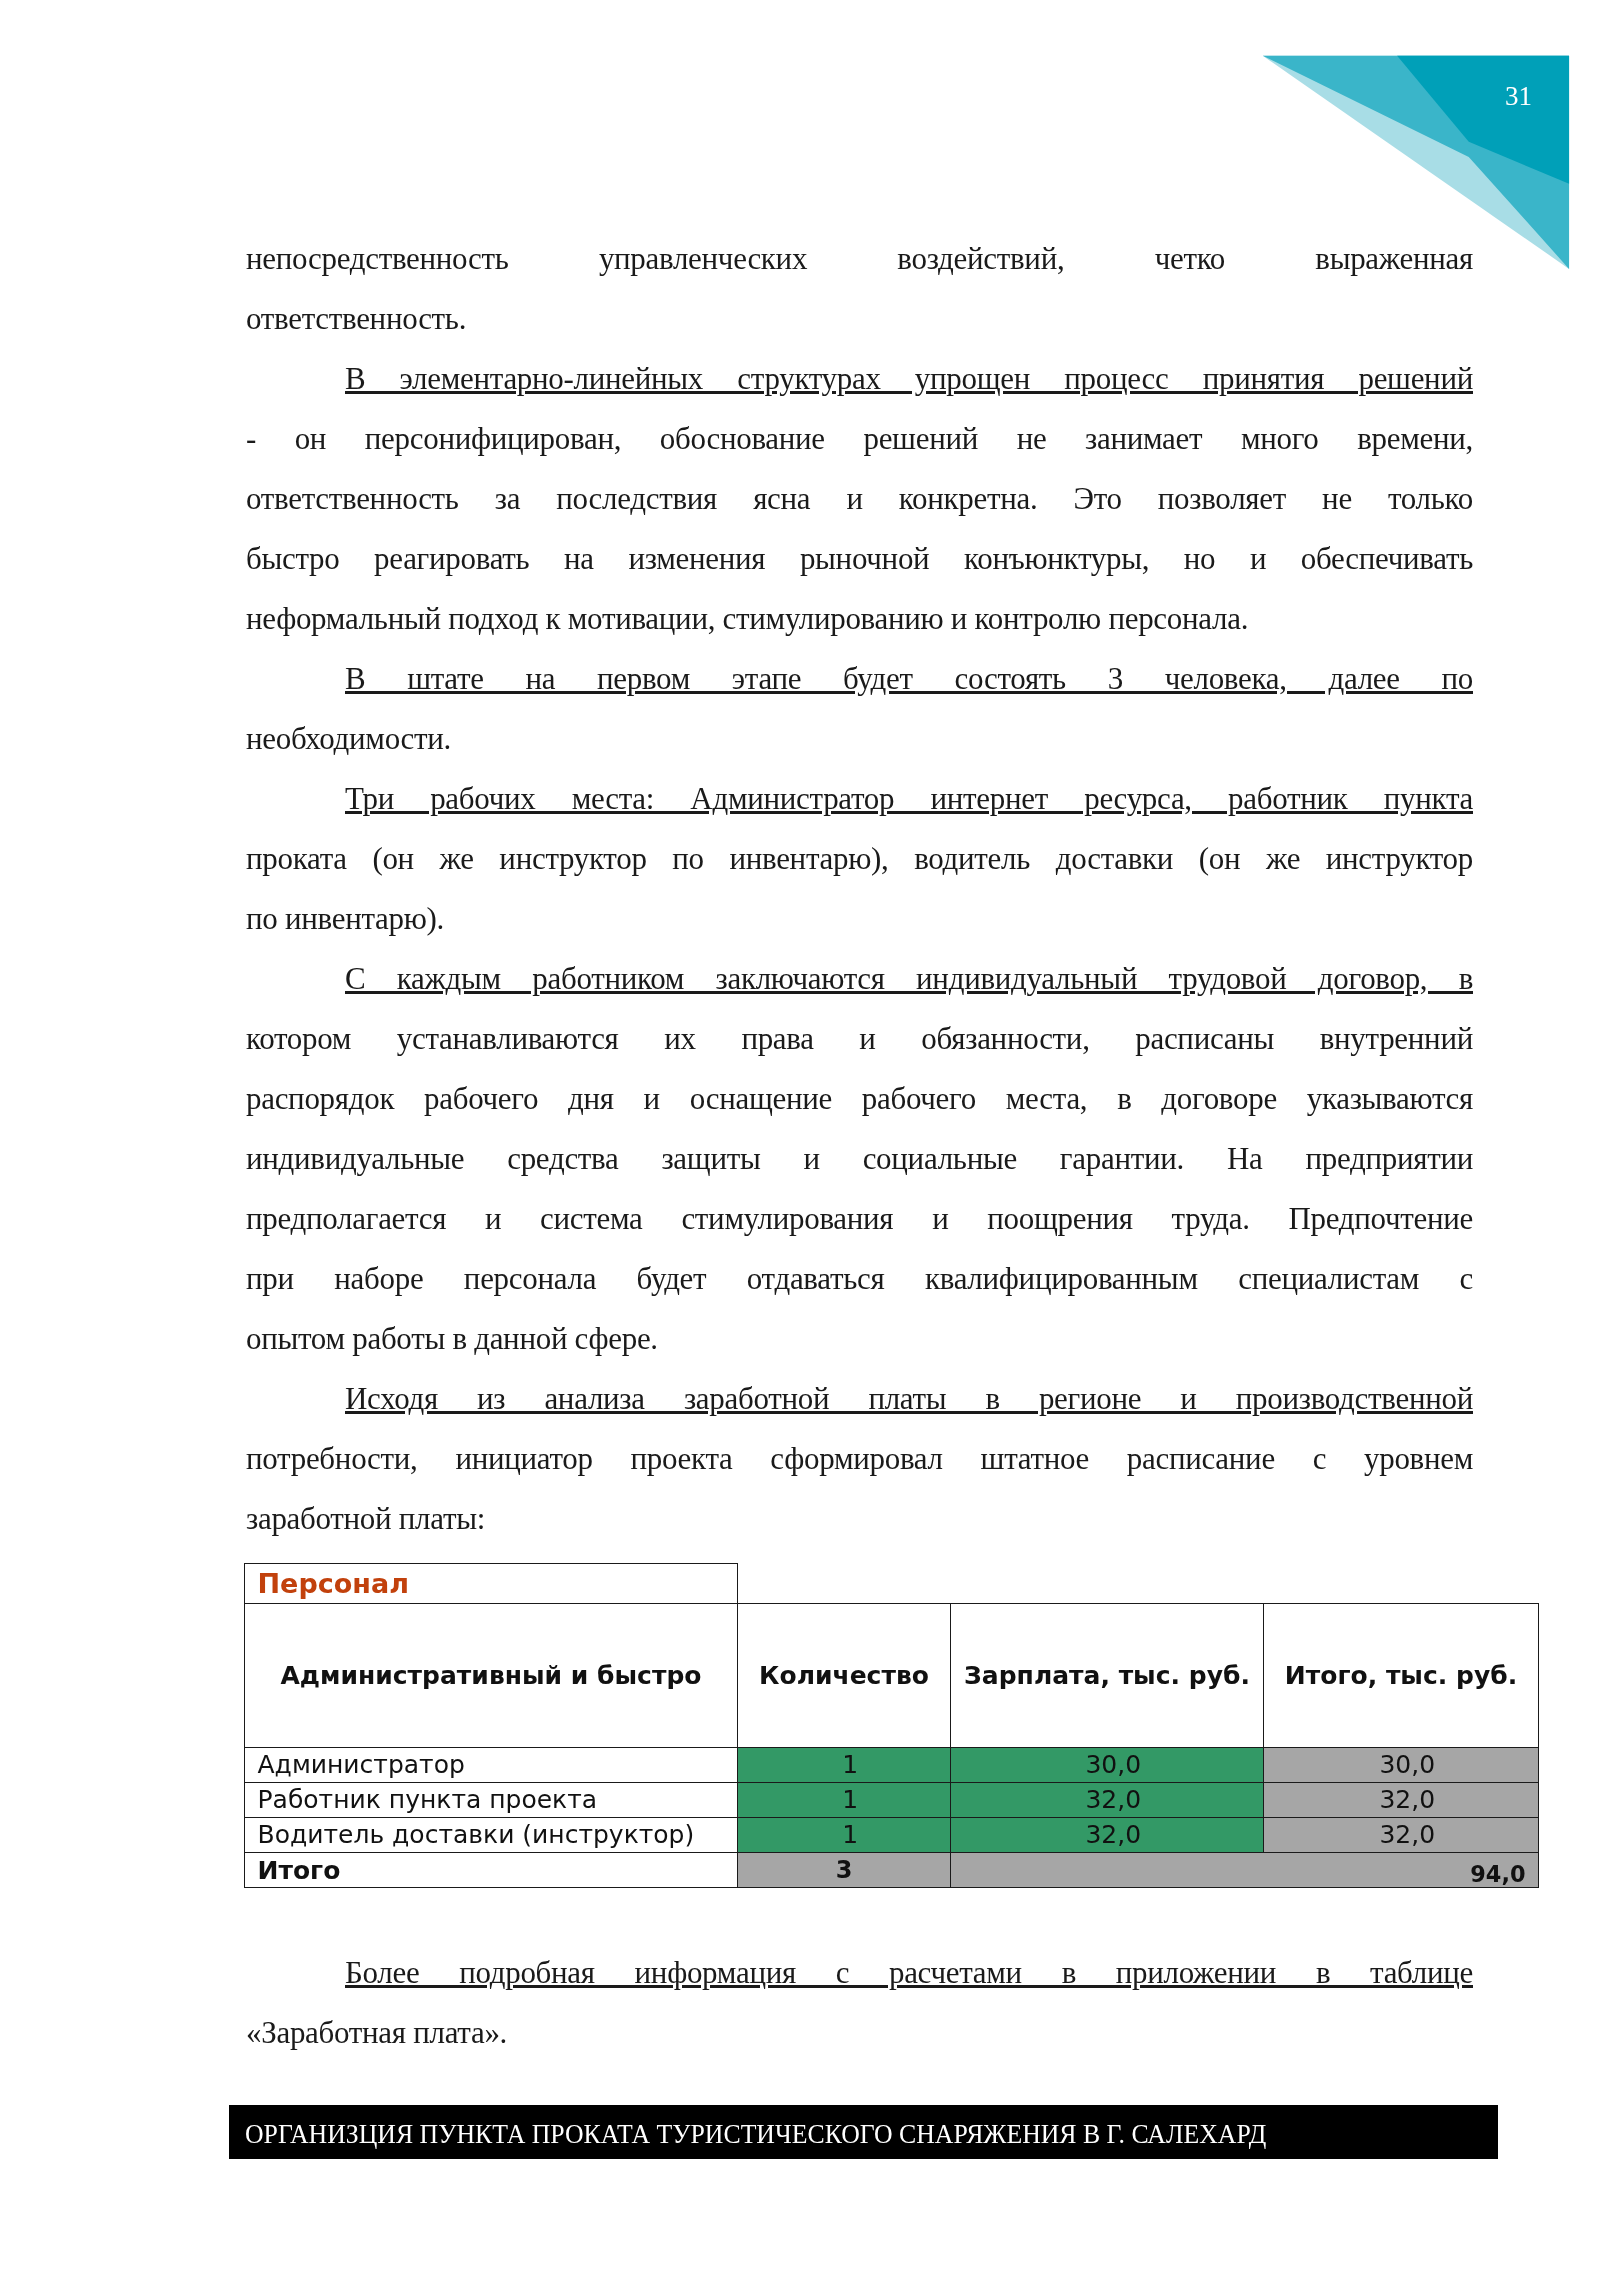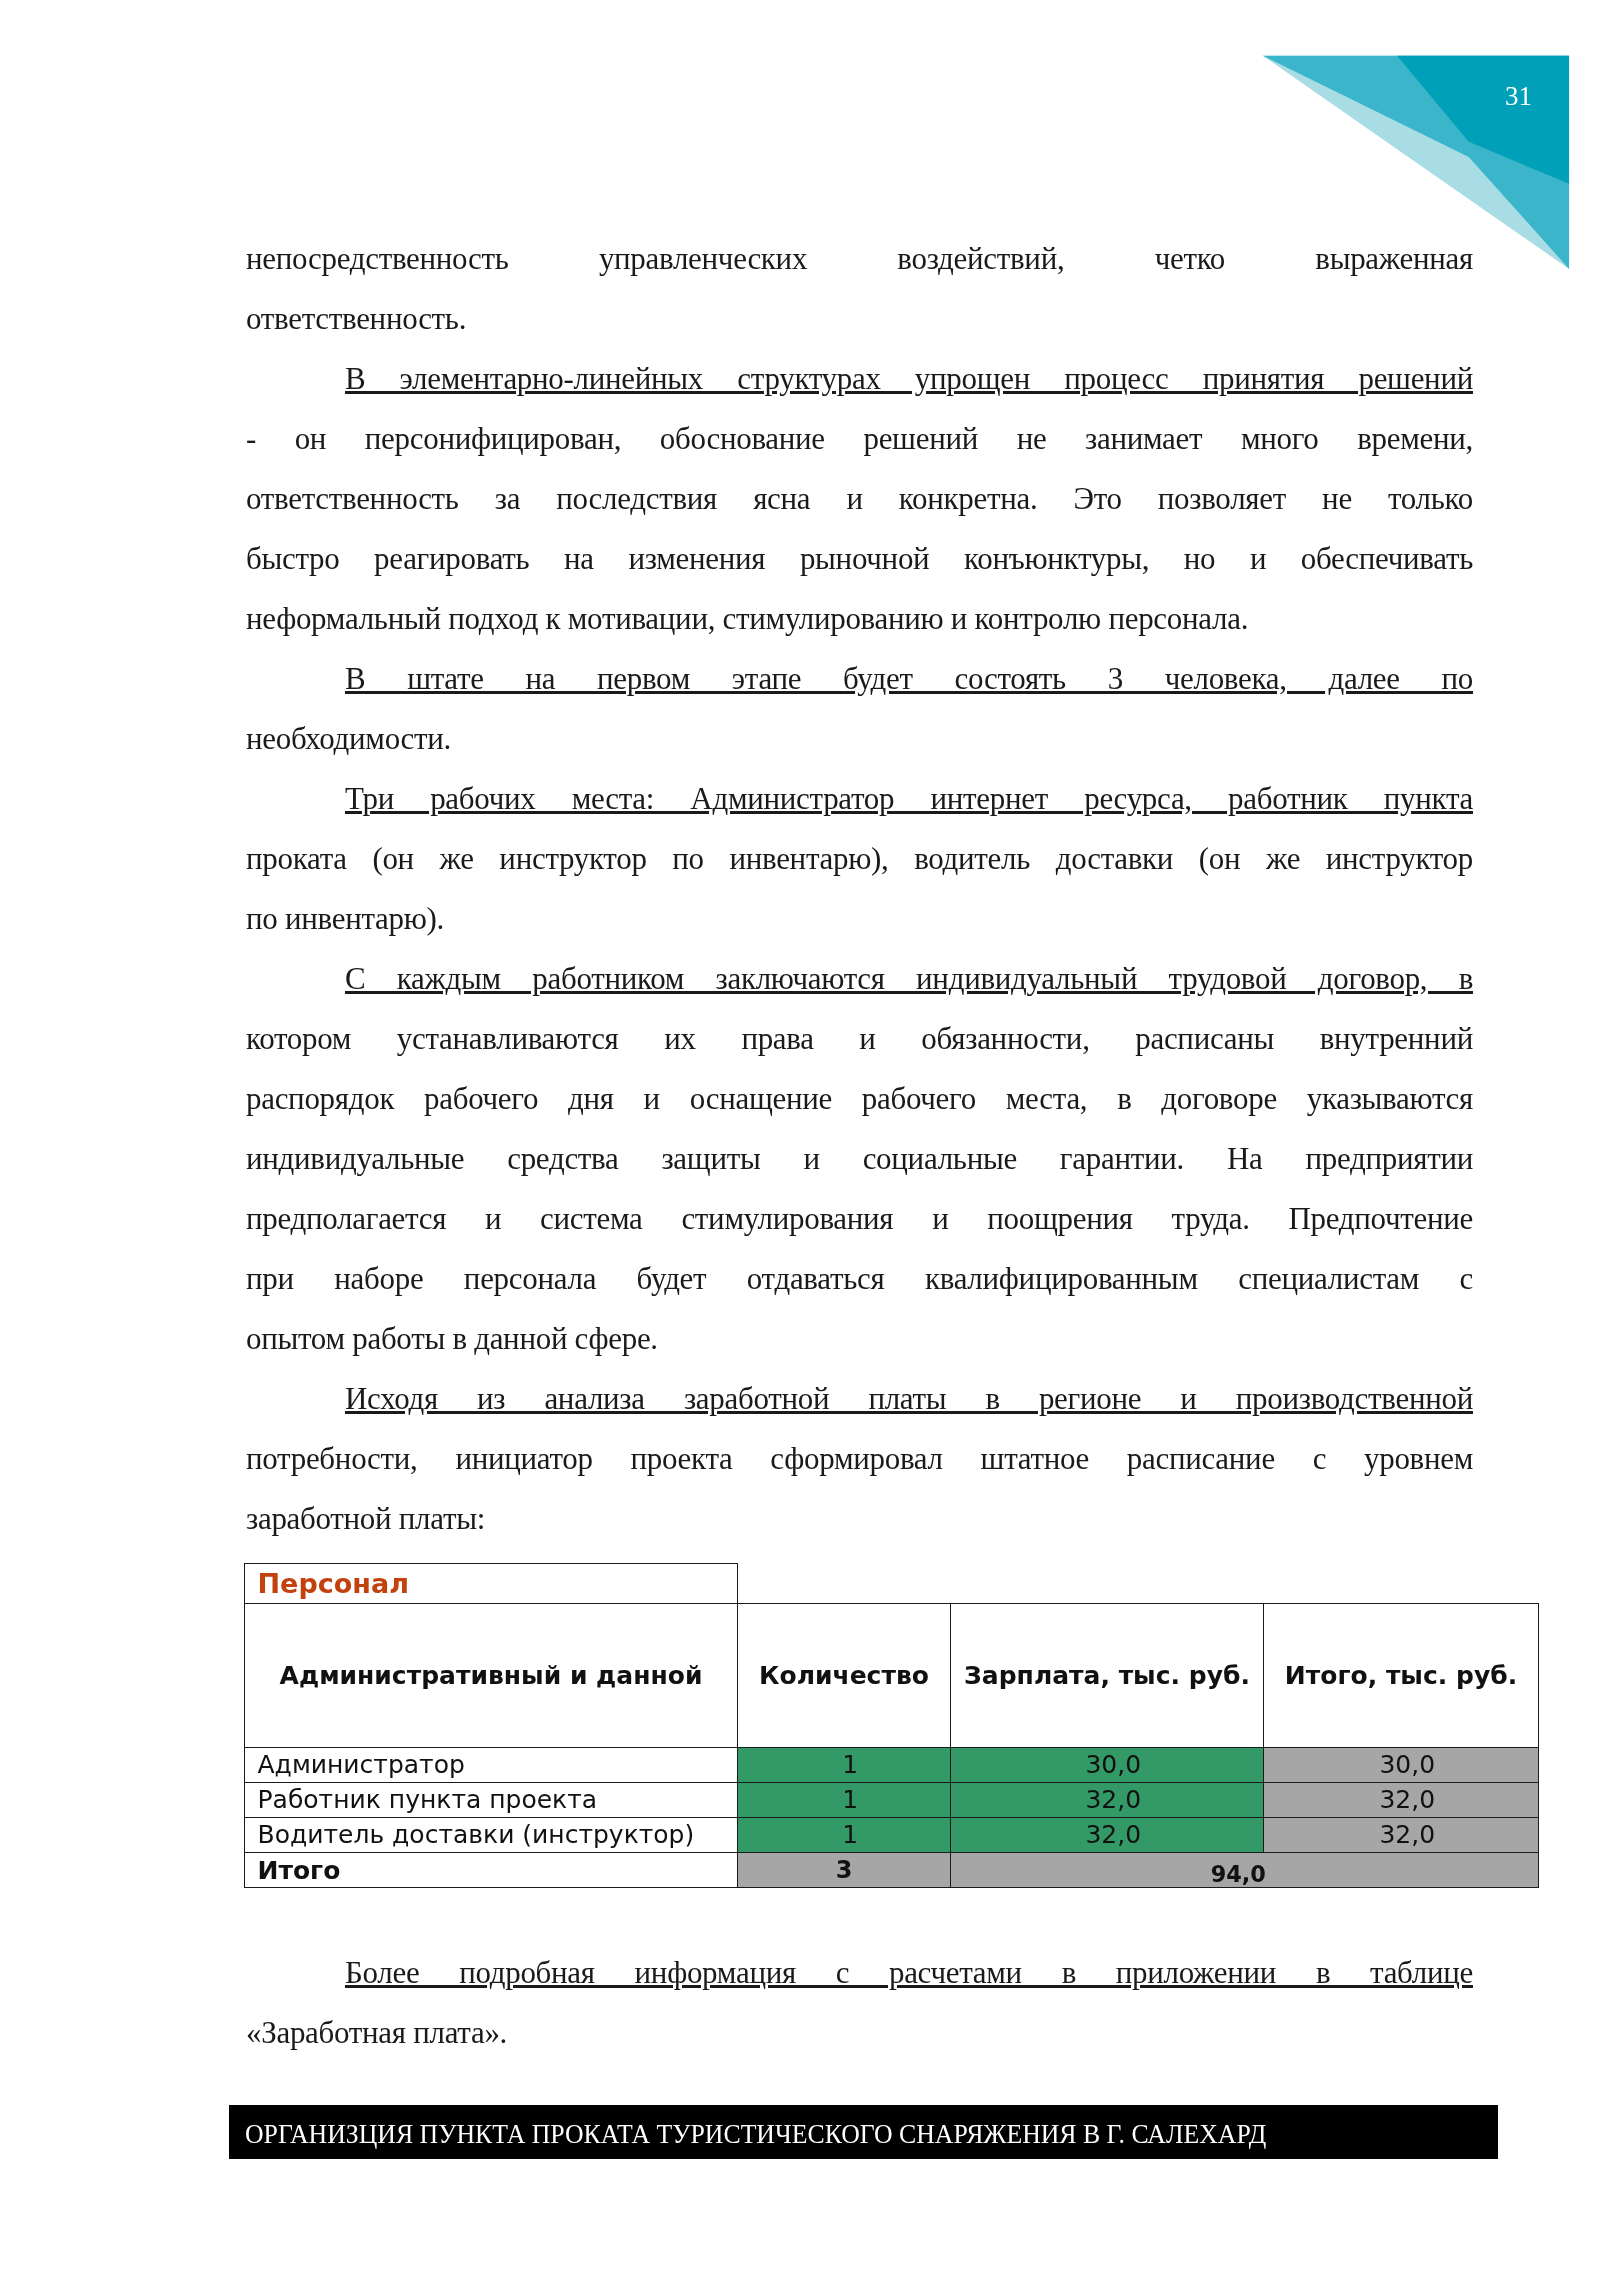--- a/index.html
+++ b/index.html
@@ -17,21 +17,21 @@
   table { border-collapse: collapse; width: 1294px; table-layout: fixed; }
   td { border: 1.8px solid #1a1a1a; padding: 0; font-size: 24px; color: #111; }
   td.nob { border: none; border-bottom: 1.8px solid #1a1a1a; }
   .title-cell { height: 39px; font-weight: bold; color: #c2410c; font-size: 27px; padding-left: 12.5px; vertical-align: middle; }
   .head-cell { height: 143px; font-weight: bold; text-align: center; vertical-align: middle; font-size: 25px; }
   .row-cell { height: 34px; line-height: 34px; padding-left: 12.5px; font-size: 25px; }
   .g { background: #339966; text-align: center; }
   .gr { background: #a6a6a6; text-align: center; }
   .tot-label { font-weight: bold; padding-left: 12.5px; font-size: 25px; height: 34px; }
   .tot-qty { background: #a6a6a6; text-align: center; font-weight: bold; }
-  .tot-sum { background: #a6a6a6; text-align: center; font-weight: bold; padding-right: 12.5px; vertical-align: bottom; font-size: 22.4px; }
+  .tot-sum { background: #a6a6a6; text-align: right; font-weight: bold; padding-right: 12.5px; vertical-align: bottom; font-size: 22.4px; }
 
   .after-text { position: absolute; left: 246px; width: 1227px; top: 1949px; }
   .footer-bar { position: absolute; left: 229px; top: 2105px; width: 1269px; height: 54px; background: #000000; }
   .footer-text { position: absolute; left: 16px; top: 12.5px; font-family: "Liberation Serif", serif; font-size: 28px; color: #ffffff; white-space: nowrap; letter-spacing: 0px; transform: scaleX(0.92); transform-origin: left center; }
 </style>
 </head>
 <body>
 
 <svg class="corner" viewBox="0 0 1810 320" xmlns="http://www.w3.org/2000/svg">
   <polygon points="1410,62 1752,62 1752,300" fill="#a8dde6"></polygon>
@@ -128,21 +128,21 @@
       <col style="width:213px">
       <col style="width:313px">
       <col style="width:275px">
     </colgroup>
     <tbody>
         <tr>
       <td class="title-cell">Персонал</td>
       <td class="nob" colspan="3"></td>
     </tr>
     <tr>
-      <td class="head-cell">Административный и данной</td>
+      <td class="head-cell">Административный и быстро</td>
       <td class="head-cell">Количество</td>
       <td class="head-cell">Зарплата, тыс. руб.</td>
       <td class="head-cell">Итого, тыс. руб.</td>
     </tr>
     <tr>
       <td class="row-cell">Администратор</td>
       <td class="row-cell g">1</td>
       <td class="row-cell g">30,0</td>
       <td class="row-cell gr">30,0</td>
     </tr>

